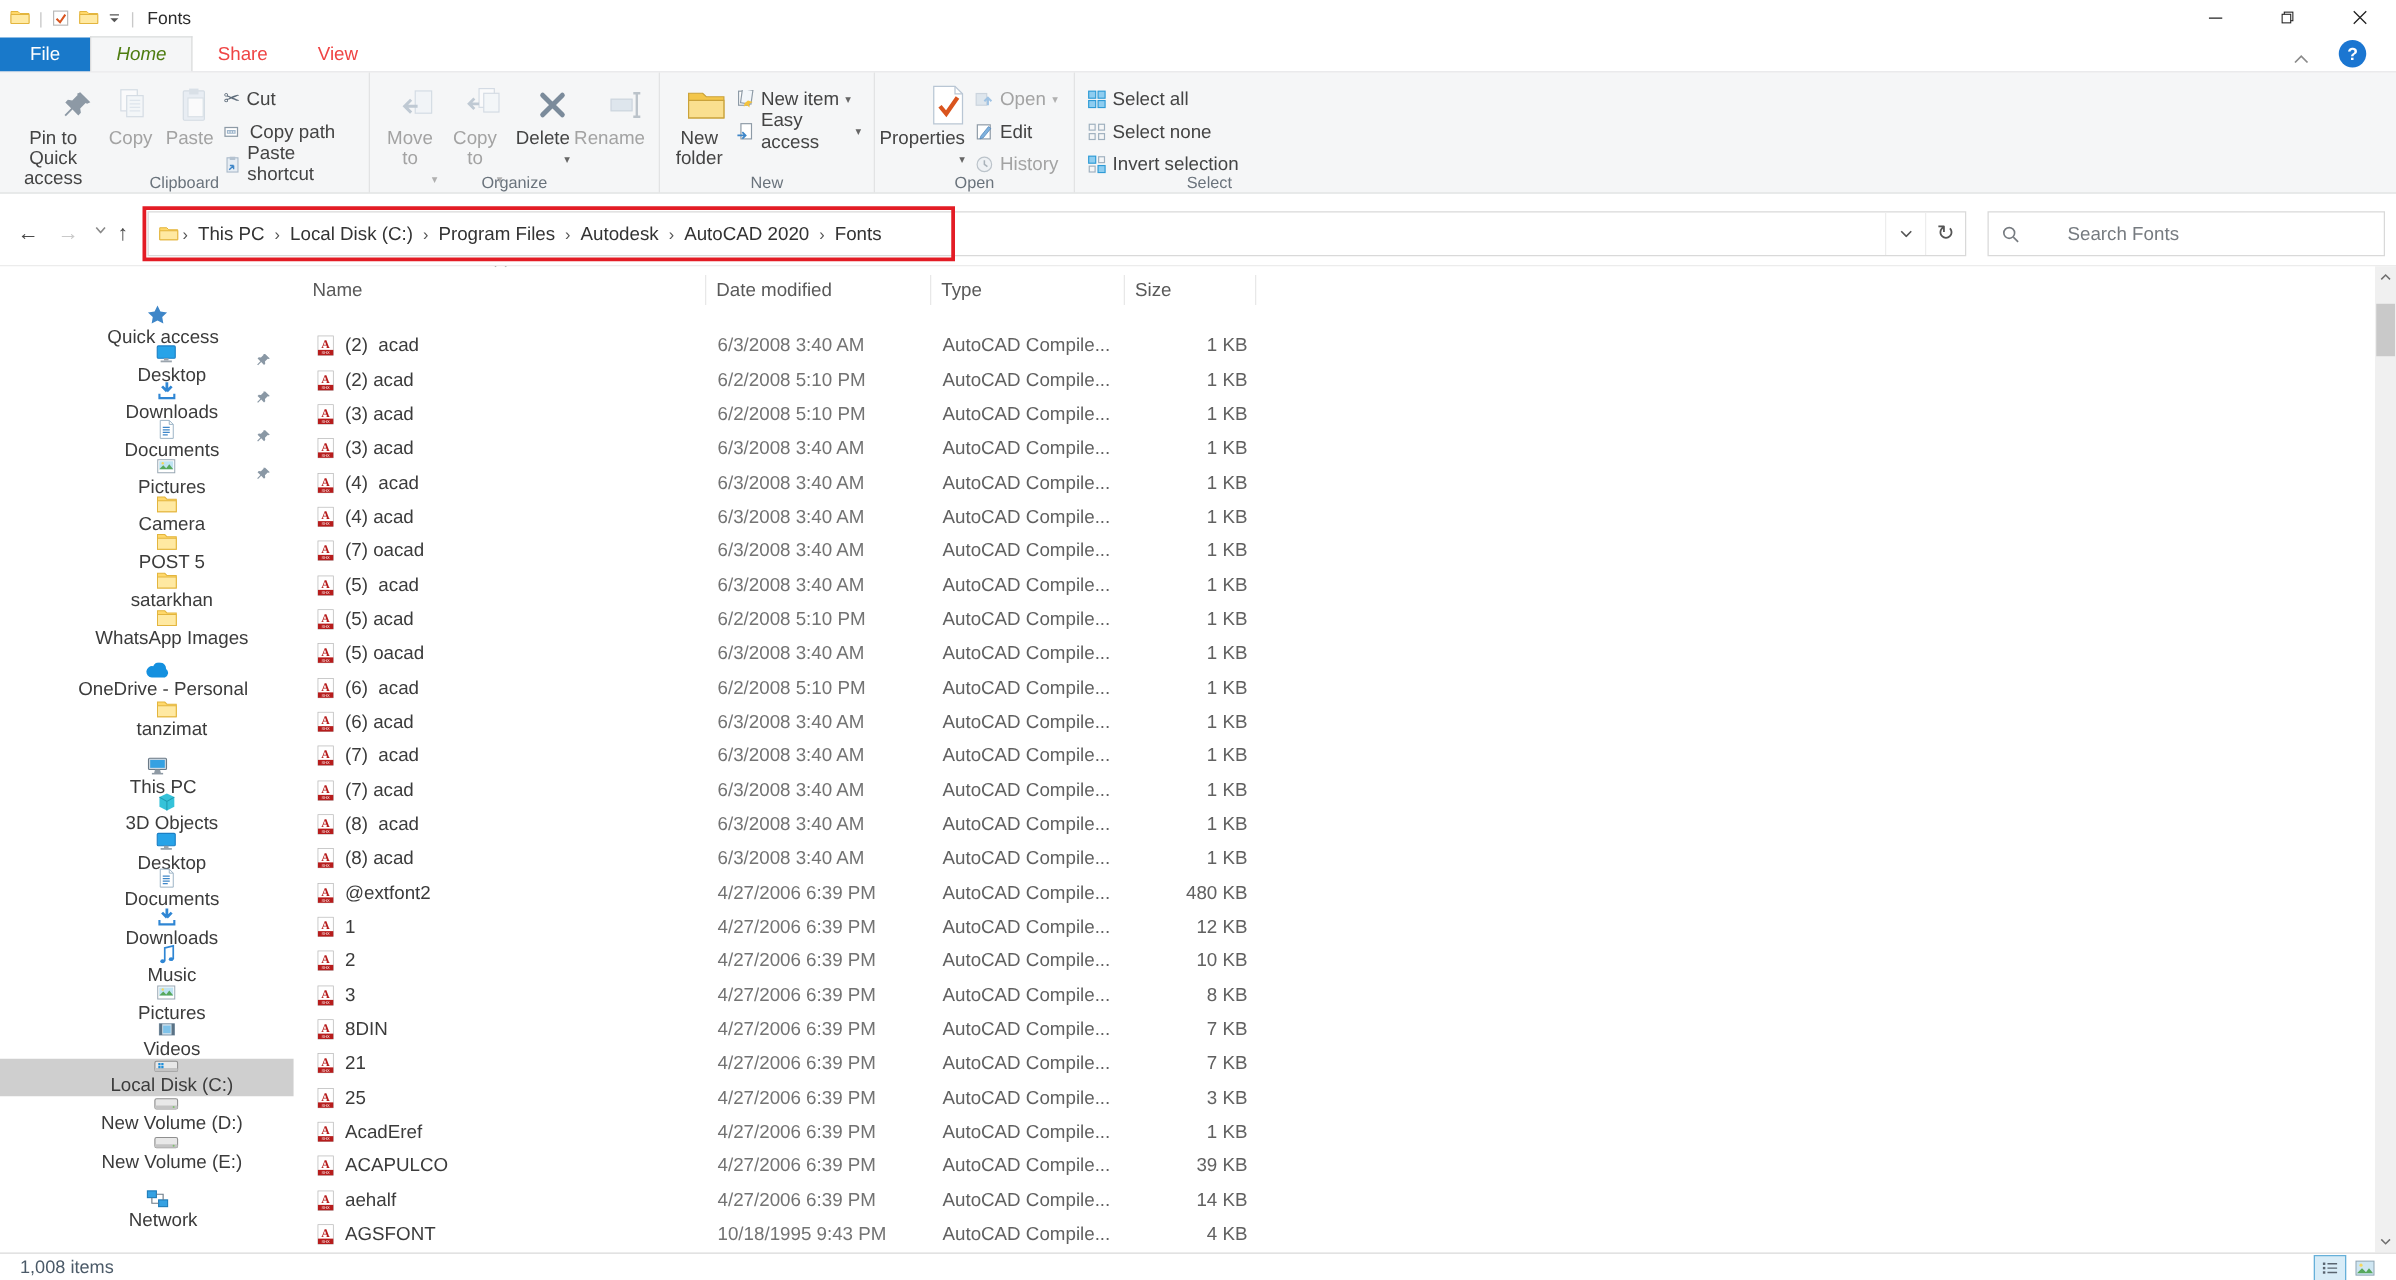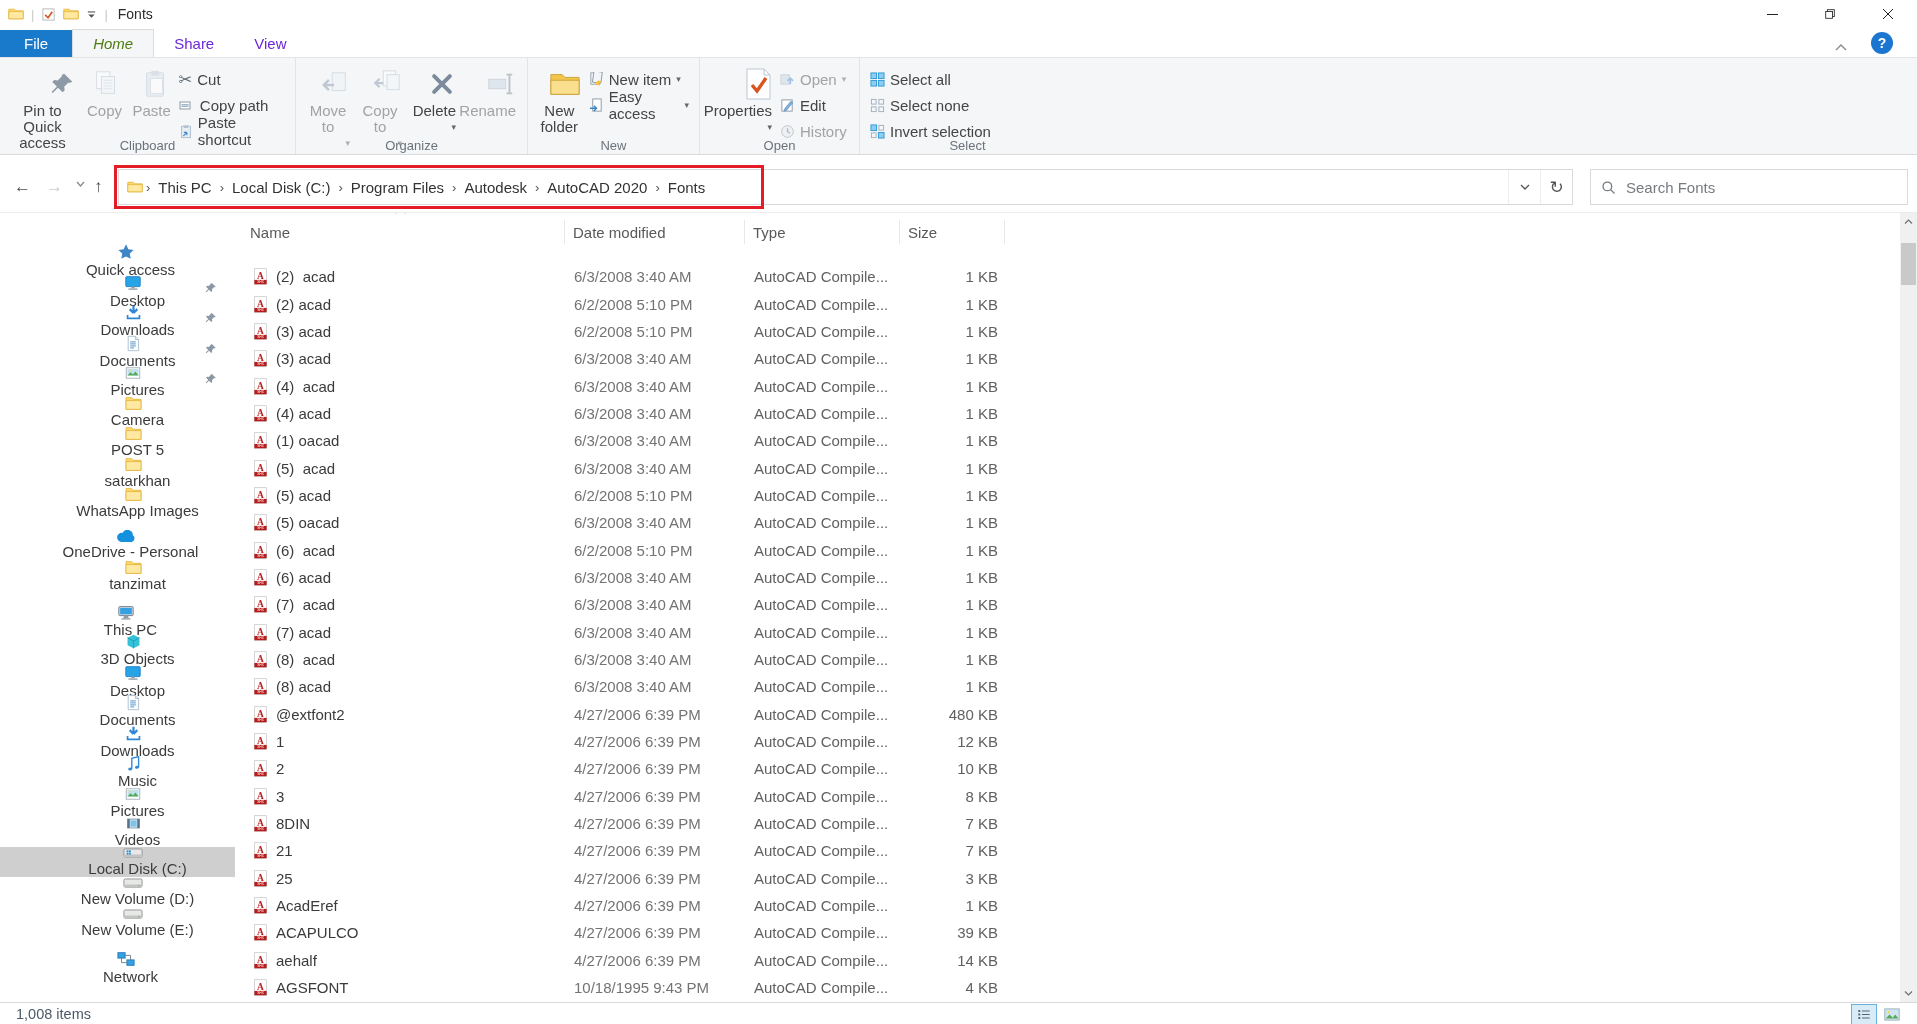--- a/index.html
+++ b/index.html
@@ -10,21 +10,21 @@
   
   #titlebar { height:28px; display:flex; align-items:center; background:#fff; position:relative; }
   #titlebar .qat { display:flex; align-items:center; gap:7px; padding-left:8px; }
   .qat-sep { color:#c9c9c9; font-size:13px; }
   #win-title { margin-left:10px; font-size:14px; color:#2b2b2b; }
   #win-controls { position:absolute; right:0; top:0; height:28px; display:flex; }
   .win-btn { width:58px; height:28px; display:flex; align-items:center; justify-content:center; color:#222; font-size:14px; }
 
   
   #tabrow { height:30px; display:flex; align-items:flex-end; background:#fff; border-bottom:1px solid #e4e4e6; position:relative; }
-  .tab { padding:5px 20px; font-size:15px; color:#6d28d9; }
+  .tab { padding:5px 20px; font-size:15px; color:#ef4444; }
   .tab.file { background:#1979ca; color:#fff; padding:5px 24px; }
   .tab.active { background:#f5f6f7; border:1px solid #dadbdc; border-bottom:none; color:#4d7c0f;font-style:italic; }
   #ribbon-collapse { position:absolute; right:70px; bottom:6px; color:#8a8a8a; font-size:12px; }
   #help-btn { position:absolute; right:24px; bottom:3px; width:22px; height:22px; border-radius:50%;
     background:#1b76d1; color:#fff; font-weight:bold; font-size:14px; display:flex; align-items:center; justify-content:center; }
 
   
   #ribbon { height:97px; background:#f5f6f7; border-bottom:1px solid #dadbdc; display:flex; }
   .rgroup { position:relative; display:flex; align-items:flex-start; padding:6px 6px 18px 6px; border-right:1px solid #e2e3e4; }
   .rgroup-label { position:absolute; bottom:1px; left:0; right:0; text-align:center; font-size:13px; color:#6a737c; }
@@ -47,21 +47,21 @@
   #red-annotation { position:absolute; left:114px; top:10px; width:650px; height:44px;
     border:3px solid #e31c25; pointer-events:none; z-index:5; }
   #breadcrumbs { display:flex; align-items:center; height:100%; padding-left:8px; flex:1; }
   .crumb { padding:0 7px; color:#333; white-space:nowrap; }
   .crumb-sep { color:#555; font-size:13px; padding:0 1px; }
   #addr-right { display:flex; align-items:stretch; height:100%; }
   .addr-btn { width:32px; display:flex; align-items:center; justify-content:center; border-left:1px solid #ededed; color:#555; }
   #searchbox { position:absolute; left:1590px; top:14px; width:318px; height:36px; border:1px solid #d9d9d9;
     display:flex; align-items:center; padding:0 10px; gap:10px; }
   #searchbox input { border:none; outline:none; flex:1; font-size:15px; color:#333;
-    font-family:"Liberation Sans",sans-serif; }
+    font-family:"Liberation Sans",sans-serif;margin-left:28px; }
   #searchbox input::placeholder { color:#767b80; }
 
   
   #main { position:absolute; top:213px; left:0; right:0; bottom:22px; display:flex; }
   #sidebar { width:235px; padding-top:30px; overflow:hidden; flex:none; }
   .side-row { height:30.5px; display:flex; align-items:center; position:relative; }
   .side-row .sico { width:20px; margin-right:9px; flex:none; display:flex; justify-content:center; }
   .side-row.section { padding-left:26px;flex-direction:column; }
   .side-row.child { padding-left:40px;flex-direction:column; }
   .side-row.selected { background:#cfcfcf; }
@@ -804,21 +804,21 @@
         </div>
         <div class="frow">
           <span class="fico">
             <svg width="17" height="17" viewBox="0 0 18 18">
               <rect x="2.5" y="0.8" width="13" height="16.4" fill="#fff" stroke="#b5b5b5" stroke-width=".6"></rect>
               <text x="9" y="11.2" font-size="10" font-weight="bold" fill="#b71c1c" text-anchor="middle" font-family="Liberation Serif,serif">A</text>
               <rect x="2.5" y="12.6" width="13" height="4.6" fill="#b71c1c"></rect>
               <text x="9" y="16.3" font-size="3.4" fill="#fff" text-anchor="middle" font-family="Liberation Sans,sans-serif">SHX</text>
             </svg>
           </span>
-          <span class="cell-name">(1) oacad</span>
+          <span class="cell-name">(7) oacad</span>
           <span class="cell-date">6/3/2008 3:40 AM</span>
           <span class="cell-type">AutoCAD Compile...</span>
           <span class="cell-size">1 KB</span>
         </div>
         <div class="frow">
           <span class="fico">
             <svg width="17" height="17" viewBox="0 0 18 18">
               <rect x="2.5" y="0.8" width="13" height="16.4" fill="#fff" stroke="#b5b5b5" stroke-width=".6"></rect>
               <text x="9" y="11.2" font-size="10" font-weight="bold" fill="#b71c1c" text-anchor="middle" font-family="Liberation Serif,serif">A</text>
               <rect x="2.5" y="12.6" width="13" height="4.6" fill="#b71c1c"></rect>

